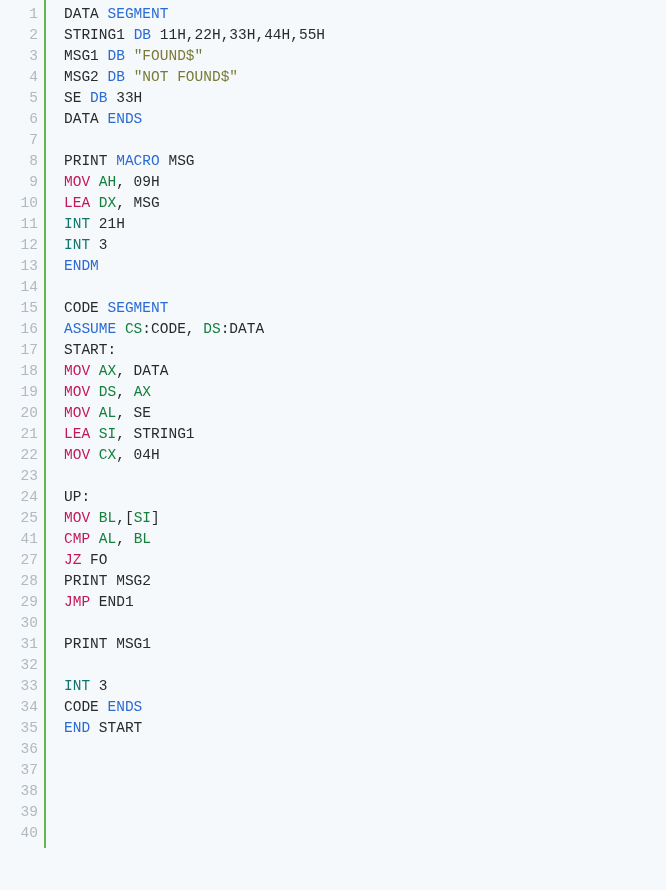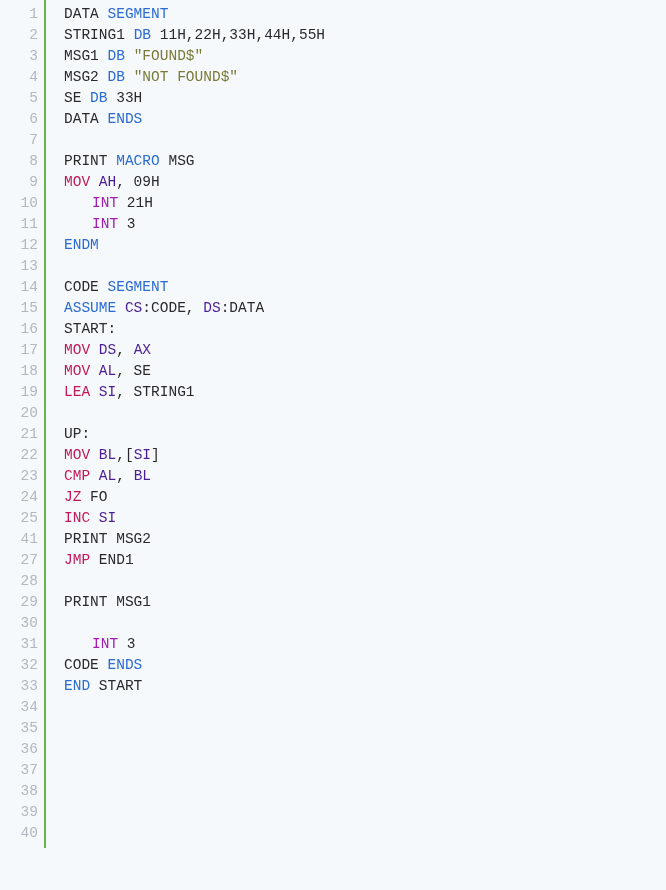--- a/index.html
+++ b/index.html
@@ -36,22 +36,22 @@
     color: #2a2a2a;
     background: #f6f9fb;
   }
   .code .line {
     height: 21px;
     white-space: pre;
   }
   .tok-default { color: #2a2a2a; }
   .tok-keyword { color: #2a6bd4; }      
   .tok-mnemonic { color: #c2185b; }     
-  .tok-int { color: #a21caf; margin-left: 28px; }          
-  .tok-reg { color: #4c1d95; }          
+  .tok-int { color: #0f766e; }          
+  .tok-reg { color: #15803d; }          
   .tok-string { color: #7a7a37; }       
 </style>
 </head>
 <body>
 
 <div class="code-container">
   <div class="gutter" id="gutter">
       <div>1</div>
       <div>2</div>
       <div>3</div>
@@ -97,36 +97,38 @@
   <div class="code" id="code">
       <div class="line"><span class="tok-default">DATA </span><span class="tok-keyword">SEGMENT</span></div>
       <div class="line"><span class="tok-default">STRING1 </span><span class="tok-keyword">DB</span><span class="tok-default"> 11H,22H,33H,44H,55H</span></div>
       <div class="line"><span class="tok-default">MSG1 </span><span class="tok-keyword">DB</span><span class="tok-default"> </span><span class="tok-string">"FOUND$"</span></div>
       <div class="line"><span class="tok-default">MSG2 </span><span class="tok-keyword">DB</span><span class="tok-default"> </span><span class="tok-string">"NOT FOUND$"</span></div>
       <div class="line"><span class="tok-default">SE </span><span class="tok-keyword">DB</span><span class="tok-default"> 33H</span></div>
       <div class="line"><span class="tok-default">DATA </span><span class="tok-keyword">ENDS</span></div>
       <div class="line">&nbsp;</div>
       <div class="line"><span class="tok-default">PRINT </span><span class="tok-keyword">MACRO</span><span class="tok-default"> MSG</span></div>
       <div class="line"><span class="tok-mnemonic">MOV</span><span class="tok-default"> </span><span class="tok-reg">AH</span><span class="tok-default">, 09H</span></div>
+      <div class="line"><span class="tok-mnemonic">LEA</span><span class="tok-default"> </span><span class="tok-reg">DX</span><span class="tok-default">, MSG</span></div>
       <div class="line"><span class="tok-int">INT</span><span class="tok-default"> 21H</span></div>
       <div class="line"><span class="tok-int">INT</span><span class="tok-default"> 3</span></div>
       <div class="line"><span class="tok-keyword">ENDM</span></div>
       <div class="line">&nbsp;</div>
       <div class="line"><span class="tok-default">CODE </span><span class="tok-keyword">SEGMENT</span></div>
       <div class="line"><span class="tok-keyword">ASSUME</span><span class="tok-default"> </span><span class="tok-reg">CS</span><span class="tok-default">:CODE, </span><span class="tok-reg">DS</span><span class="tok-default">:DATA</span></div>
       <div class="line"><span class="tok-default">START:</span></div>
+      <div class="line"><span class="tok-mnemonic">MOV</span><span class="tok-default"> </span><span class="tok-reg">AX</span><span class="tok-default">, DATA</span></div>
       <div class="line"><span class="tok-mnemonic">MOV</span><span class="tok-default"> </span><span class="tok-reg">DS</span><span class="tok-default">, </span><span class="tok-reg">AX</span></div>
       <div class="line"><span class="tok-mnemonic">MOV</span><span class="tok-default"> </span><span class="tok-reg">AL</span><span class="tok-default">, SE</span></div>
       <div class="line"><span class="tok-mnemonic">LEA</span><span class="tok-default"> </span><span class="tok-reg">SI</span><span class="tok-default">, STRING1</span></div>
+      <div class="line"><span class="tok-mnemonic">MOV</span><span class="tok-default"> </span><span class="tok-reg">CX</span><span class="tok-default">, 04H</span></div>
       <div class="line">&nbsp;</div>
       <div class="line"><span class="tok-default">UP:</span></div>
       <div class="line"><span class="tok-mnemonic">MOV</span><span class="tok-default"> </span><span class="tok-reg">BL</span><span class="tok-default">,[</span><span class="tok-reg">SI</span><span class="tok-default">]</span></div>
       <div class="line"><span class="tok-mnemonic">CMP</span><span class="tok-default"> </span><span class="tok-reg">AL</span><span class="tok-default">, </span><span class="tok-reg">BL</span></div>
       <div class="line"><span class="tok-mnemonic">JZ</span><span class="tok-default"> FO</span></div>
-      <div class="line"><span class="tok-mnemonic">INC</span><span class="tok-default"> </span><span class="tok-reg">SI</span></div>
       <div class="line"><span class="tok-default">PRINT MSG2</span></div>
       <div class="line"><span class="tok-mnemonic">JMP</span><span class="tok-default"> END1</span></div>
       <div class="line">&nbsp;</div>
       <div class="line"><span class="tok-default">PRINT MSG1</span></div>
       <div class="line">&nbsp;</div>
       <div class="line"><span class="tok-int">INT</span><span class="tok-default"> 3</span></div>
       <div class="line"><span class="tok-default">CODE </span><span class="tok-keyword">ENDS</span></div>
       <div class="line"><span class="tok-keyword">END</span><span class="tok-default"> START</span></div>
     </div>
 </div>

